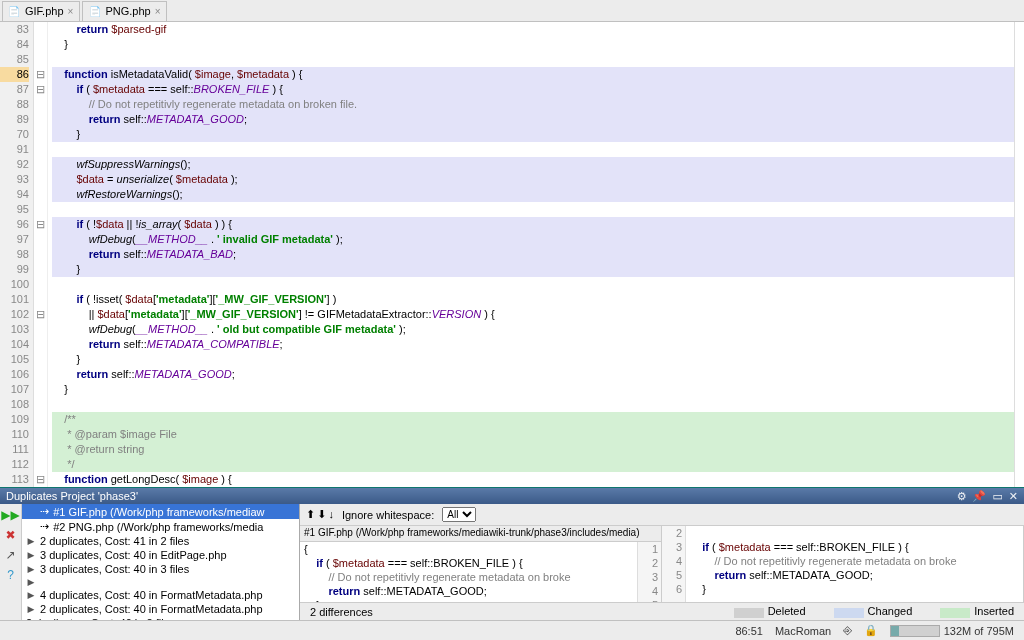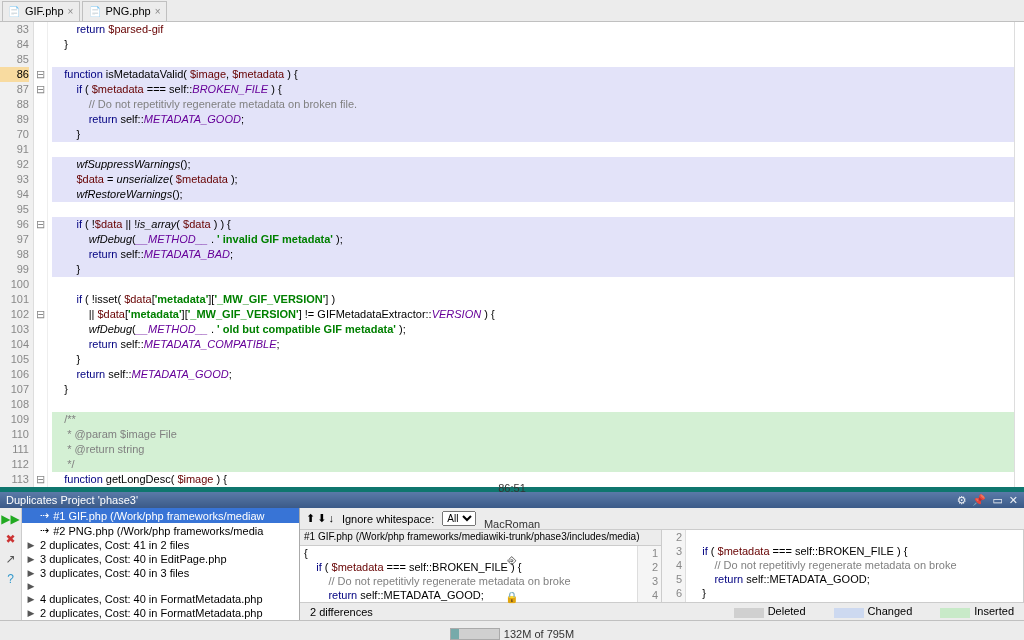--- a/index.html
+++ b/index.html
@@ -1,31 +1,31 @@
 <!DOCTYPE html>
 <html><head>
 <meta charset="utf-8">
 <style>
 * { margin: 0; padding: 0; box-sizing: border-box; font-family: 'Lucida Grande', Arial, sans-serif; font-size: 11px; }
 body { background: #ececec; width: 1024px; height: 640px; overflow: hidden; display: flex; flex-direction: column; }
 .tabs-bar { height: 22px; background: #ececec; display: flex; align-items: center; border-bottom: 1px solid #c0c0c0; gap: 2px; padding-left: 2px; }
 .tab { display: flex; align-items: center; gap: 4px; padding: 2px 6px; background: #ececec; border: 1px solid #c0c0c0; border-bottom: none; height: 20px; font-size: 11px; }
 .tab .icon { width: 12px; height: 12px; display: inline-flex; align-items: center; justify-content: center; font-size: 10px; }
 .tab .close { color: #888; cursor: pointer; font-size: 10px; }
-.editor-area { flex: 0 0 330px; display: flex; background: #fff; border-bottom: 5px solid #0f766e; }
+.editor-area { flex: 0 0 330px; display: flex; background: #fff; border-bottom: 1px solid #0f766e; }
 .gutter { width: 34px; background: #f0f0f0; text-align: right; padding-right: 4px; font-family: Monaco, monospace; font-size: 10px; color: #888; line-height: 15px; border-right: 1px solid #ddd; }
 .gutter .ln { height: 15px; }
 .gutter .hl { background: #f8dba0; color: #000; text-align: right; }
 .fold-col { width: 14px; background: #fff; border-right: 1px solid #eee; font-size: 9px; color: #888; line-height: 15px; text-align: center; }
 .fold-col div { height: 15px; }
 .code { flex: 1; font-family: Monaco, monospace; font-size: 10px; line-height: 15px; white-space: pre; overflow: hidden; padding-left: 4px; }
 .code .row { height: 15px; }
 .hl-dup { background: #e3e3f9; }
 .hl-green { background: #d4f0d4; }
-.kw { color: #000080; font-weight: normal; }
+.kw { color: #000080; font-weight: bold; }
 .str { color: #008000; font-weight: bold; }
 .var { color: #660000; }
 .const { color: #660099; font-style: italic; }
 .cmnt { color: #808080; }
 .func { font-style: italic; }
 .minimap { width: 10px; background: #fff; border-left: 1px solid #ddd; }
 .panel-header { height: 16px; background: linear-gradient(#5a7aa8, #3b5a88); color: #fff; font-size: 10px; display: flex; align-items: center; padding: 0 6px; justify-content: space-between; }
 .panel-header .icons { display: flex; gap: 6px; }
 .panel-header .icons span { cursor: pointer; opacity: .9; }
 .dup-panel { flex: 1; display: flex; overflow: hidden; }
@@ -46,21 +46,21 @@
 .diff-file { height: 16px; background: #ececec; border-bottom: 1px solid #ccc; padding: 1px 4px; font-size: 10px; white-space: nowrap; overflow: hidden; text-overflow: ellipsis; }
 .diff-content { flex: 1; display: flex; overflow: hidden; }
 .diff-code { flex: 1; white-space: pre; line-height: 14px; padding-left: 4px; overflow: hidden; }
 .diff-code .r { height: 14px; }
 .diff-gutter { width: 24px; background: #f5f5f5; text-align: right; padding-right: 3px; line-height: 14px; color: #888; border-left: 1px solid #ddd; }
 .diff-gutter.left { border-left:none; border-right:1px solid #ddd; }
 .diff-gutter .g { height: 14px; }
 .diff-legend { height: 18px; display: flex; align-items: center; gap: 28px; padding: 0 10px; border-top: 1px solid #ccc; background: #ececec; font-size: 10px; }
 .swatch { display: inline-block; width: 30px; height: 10px; vertical-align: middle; margin-right: 4px; }
 .sw-del { background: #d0d0d0; } .sw-chg { background: #cdd9f0; } .sw-ins { background: #c8eac8; }
-.status-bar { height: 20px; background: #ececec; border-top: 1px solid #c0c0c0; display: flex; align-items: center; justify-content: flex-end; gap: 24px; padding: 0 10px; font-size: 10px; color: #333; flex-direction: column; }
+.status-bar { height: 20px; background: #ececec; border-top: 1px solid #c0c0c0; display: flex; align-items: center; justify-content: flex-end; gap: 12px; padding: 0 10px; font-size: 10px; color: #333; }
 .status-bar .lock { font-size: 11px; }
 .mem { display: flex; align-items: center; gap: 4px; }
 .mem-bar { width: 50px; height: 12px; background: #d0d0d0; border: 1px solid #aaa; position: relative; }
 .mem-fill { position: absolute; left: 0; top: 0; bottom: 0; width: 17%; background: #7aa; }
 </style>
 </head>
 <body>
 
 <div class="tabs-bar">
   <div class="tab">

